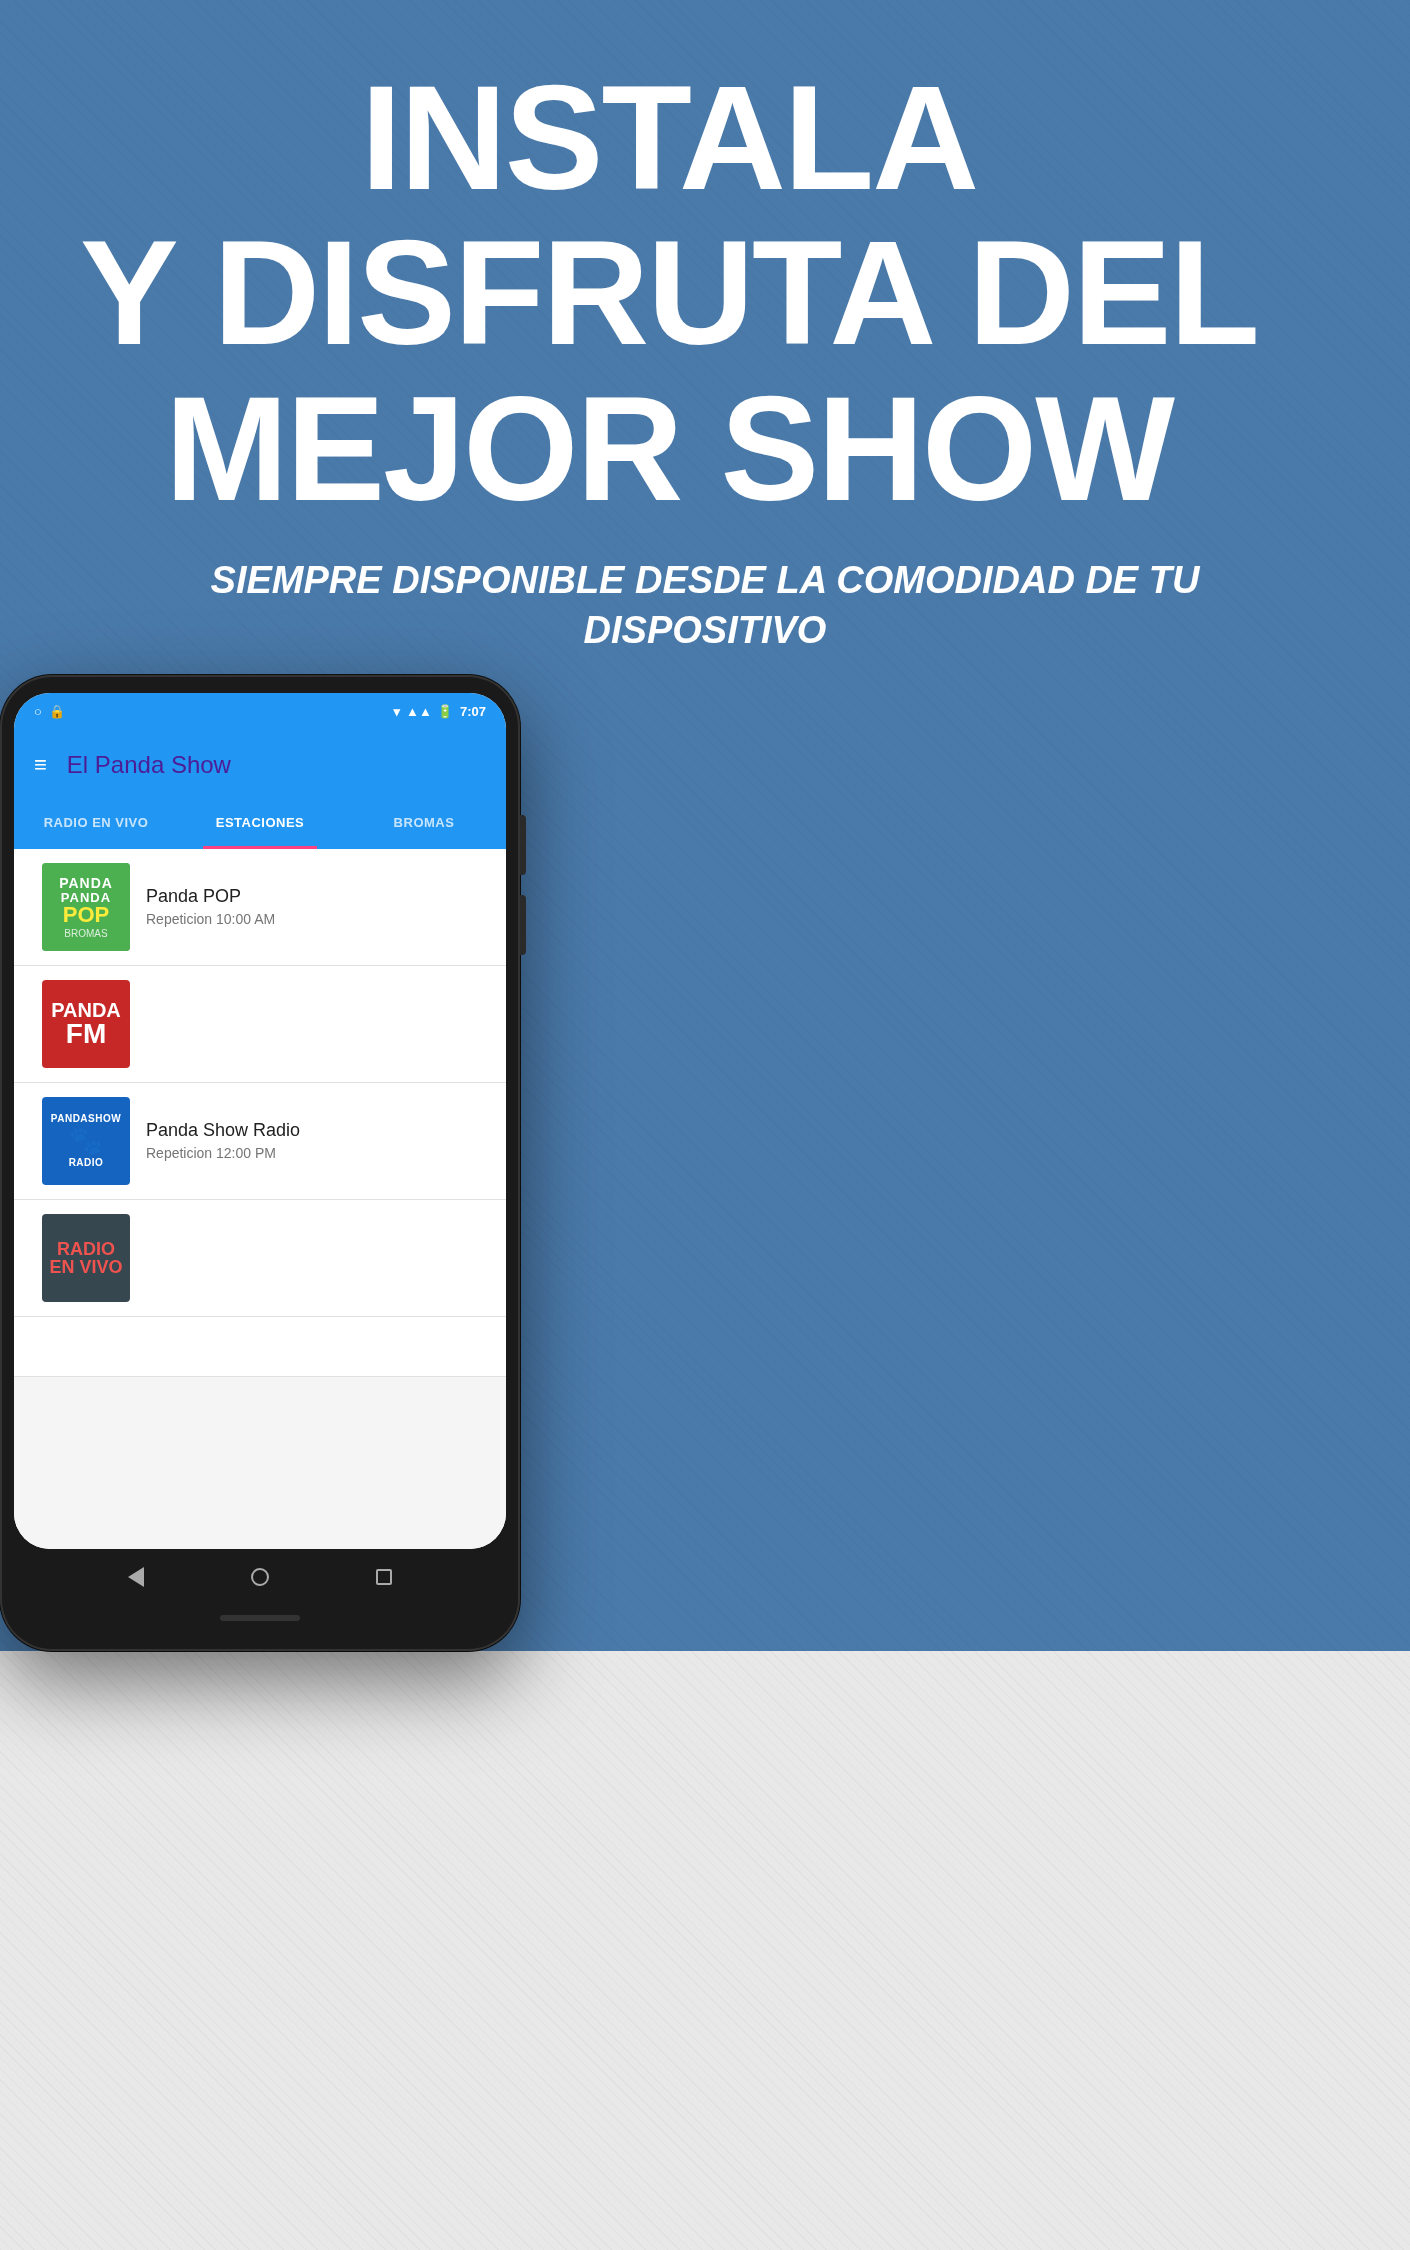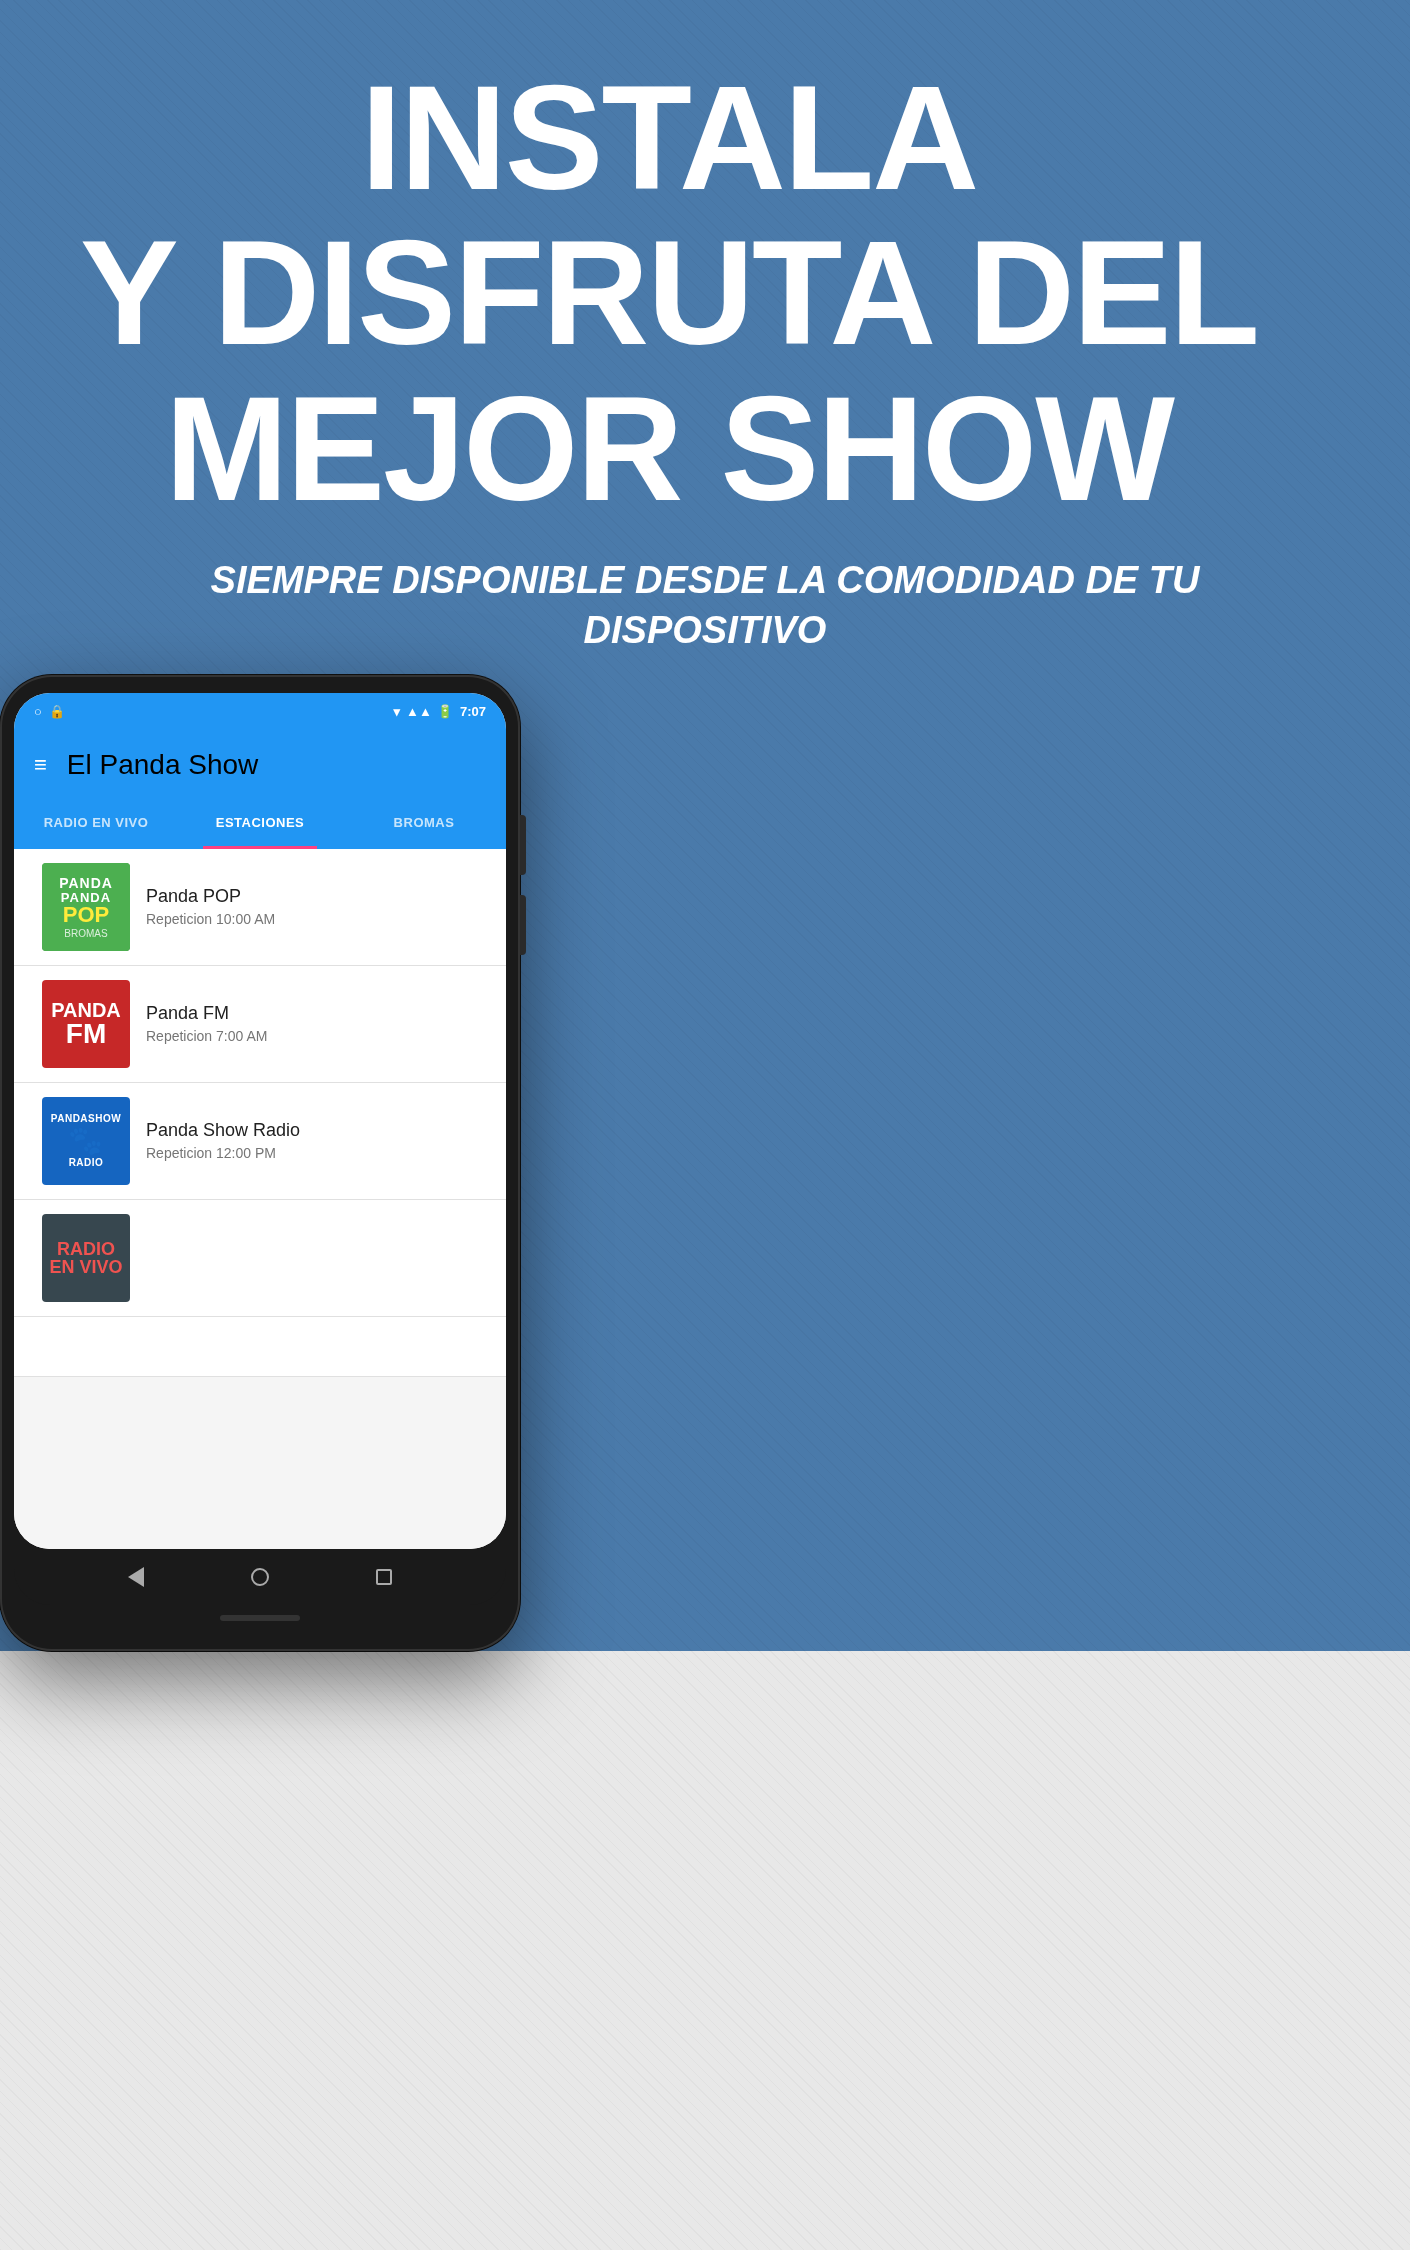--- a/index.html
+++ b/index.html
@@ -156,22 +156,22 @@
       gap: 20px;
     }
 
     .hamburger-icon {
       color: white;
       font-size: 22px;
       line-height: 1;
     }
 
     .app-title {
-      color: #000000;
-      font-size: 28px;
+      color: #4c1d95;
+      font-size: 24px;
       font-weight: 500;
     }
 
     
     .tabs-bar {
       background: #2196F3;
       display: flex;
       border-bottom: 3px solid transparent;
     }
 
@@ -481,24 +481,20 @@
             </div>
           </div>
 
           <div class="station-item">
             <div class="station-logo logo-pandafm">
               <div class="logo-pandafm-inner">
                 <div class="logo-pandafm-text1">PANDA</div>
                 <div class="logo-pandafm-text2">FM</div>
               </div>
             </div>
-            <div class="station-info">
-              <div class="station-name">Panda FM</div>
-              <div class="station-desc">Repeticion 7:00 AM</div>
-            </div>
           </div>
 
           <div class="station-item">
             <div class="station-logo logo-pandashowradio">
               <div class="logo-pandashowradio-inner">
                 <div style="font-size:10px;font-weight:900;color:white;font-family:'Arial Black',sans-serif;letter-spacing:0.5px;line-height:1.2;">PANDASHOW</div>
                 <div style="font-size:28px;color:white;line-height:1;">🐾</div>
                 <div style="font-size:10px;font-weight:900;color:white;font-family:'Arial Black',sans-serif;letter-spacing:0.5px;line-height:1.2;">RADIO</div>
               </div>
             </div>

